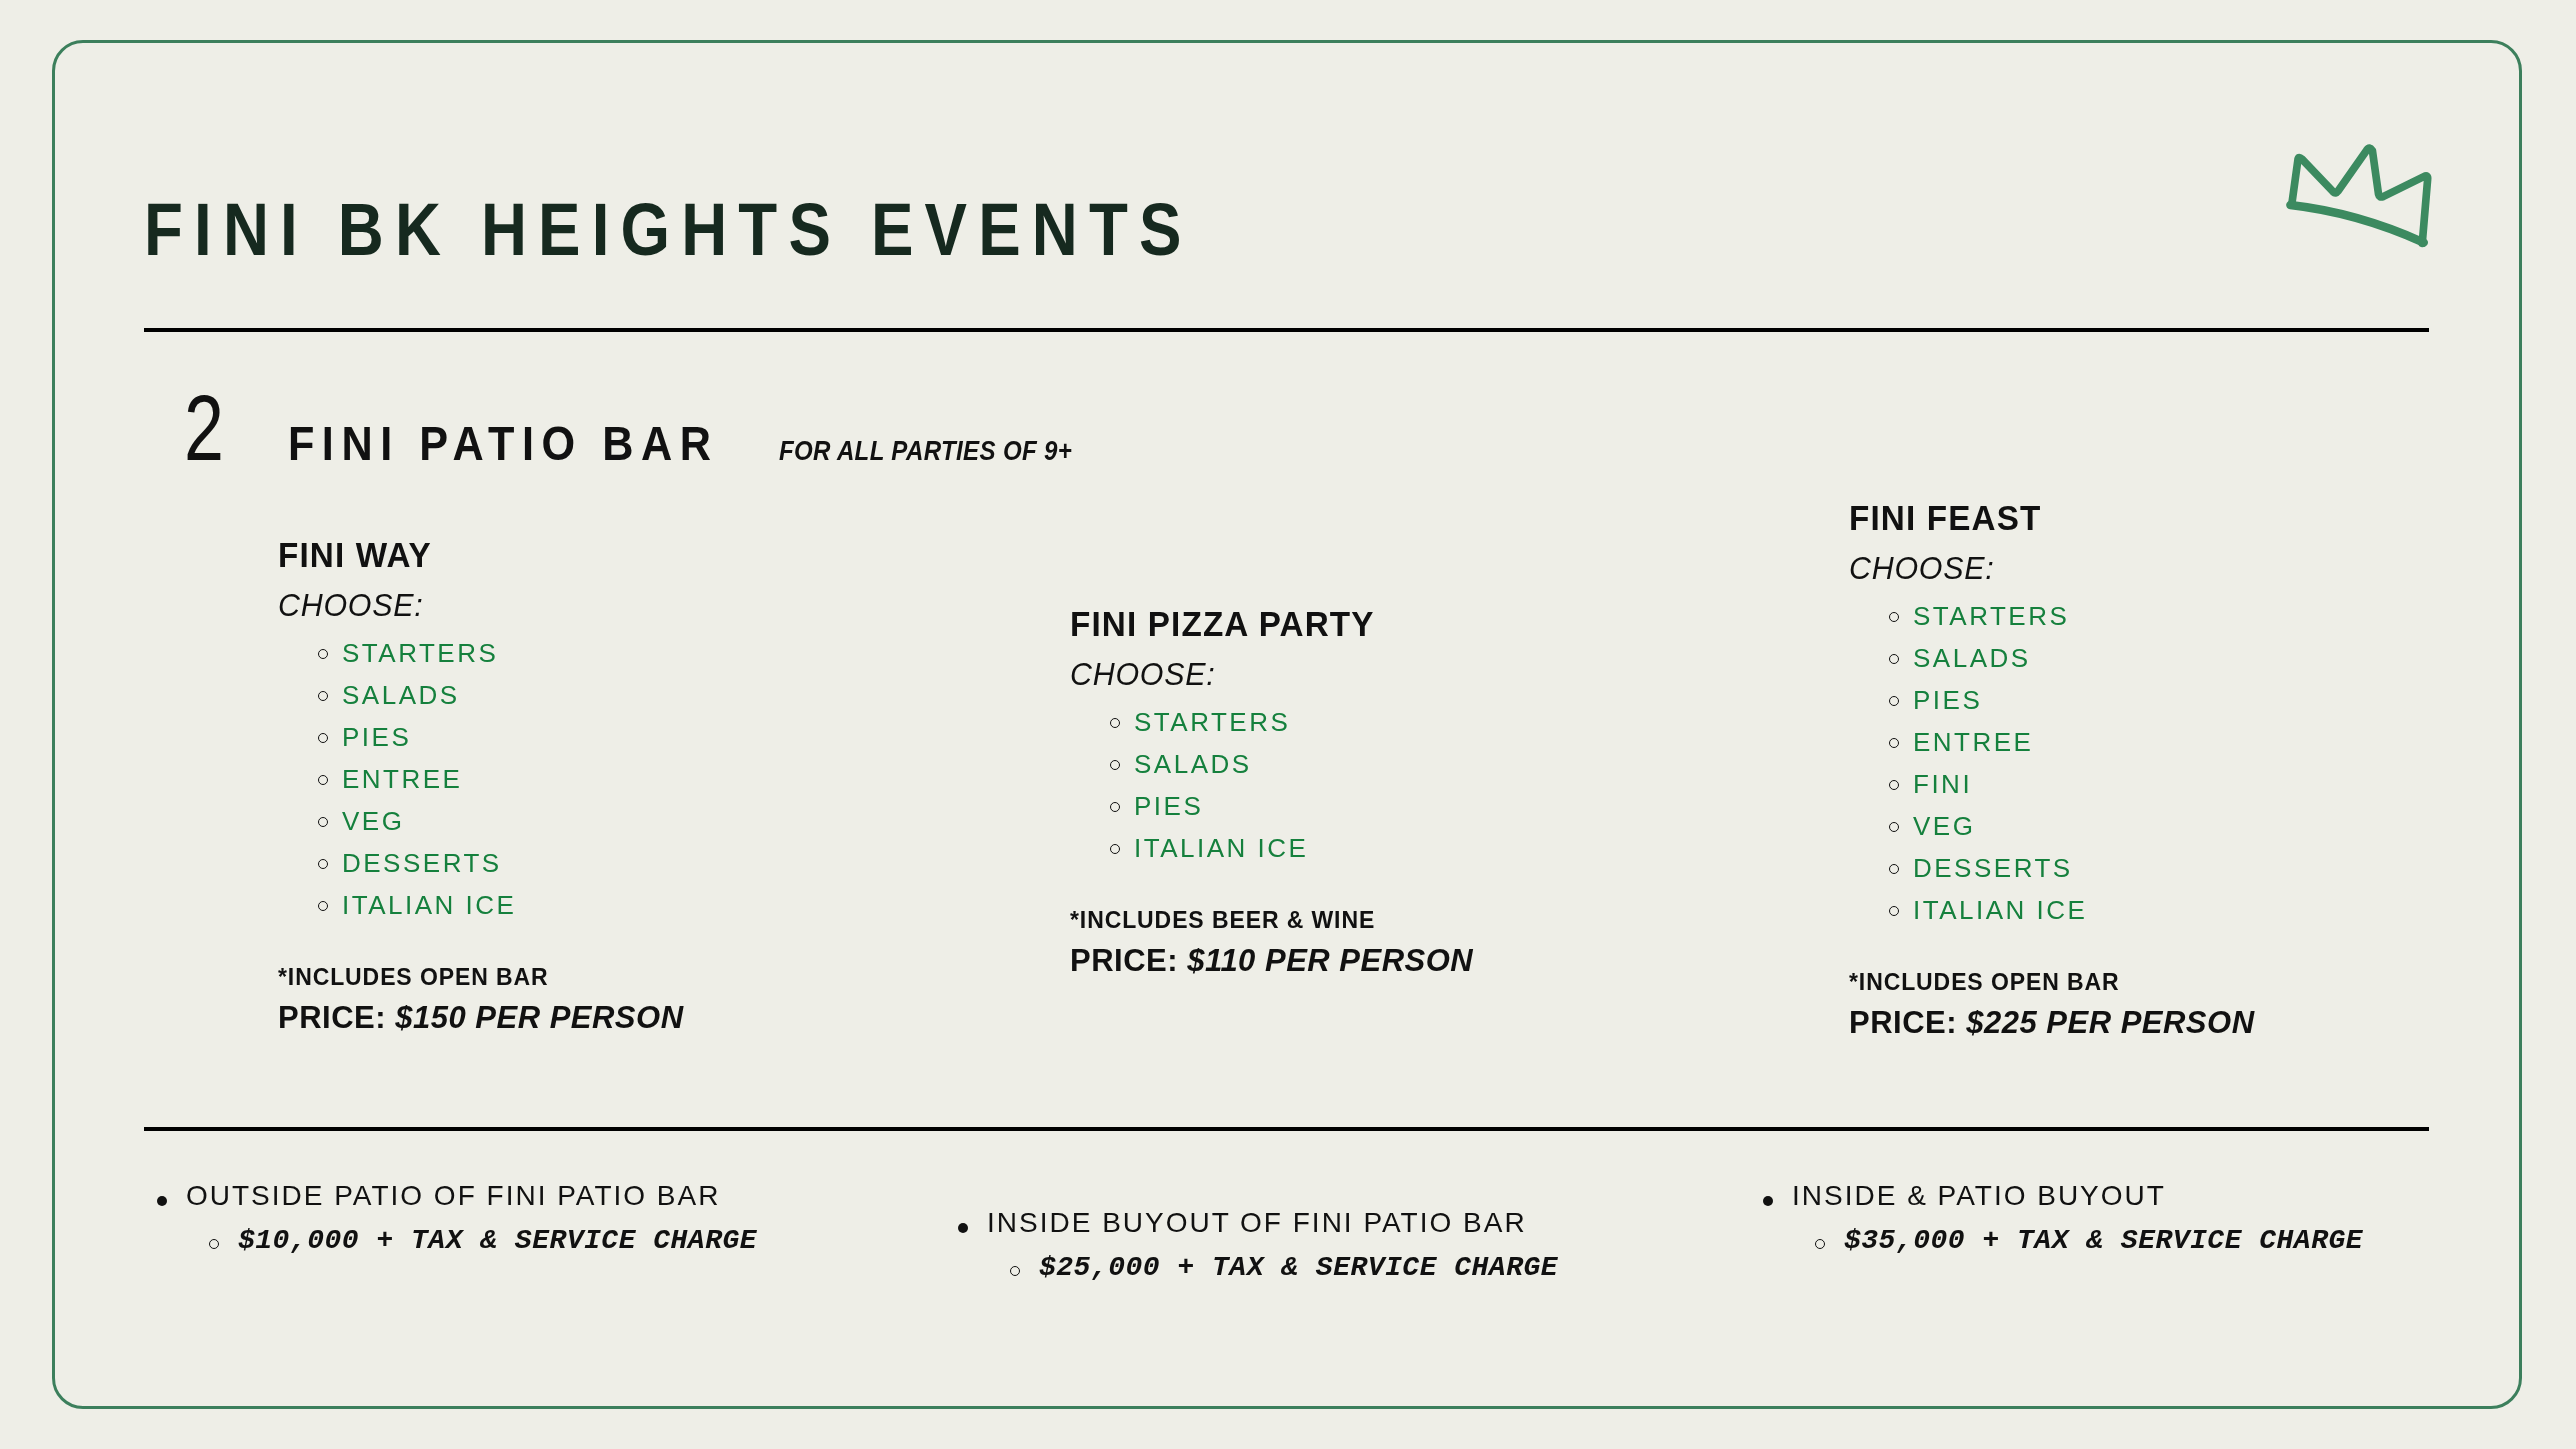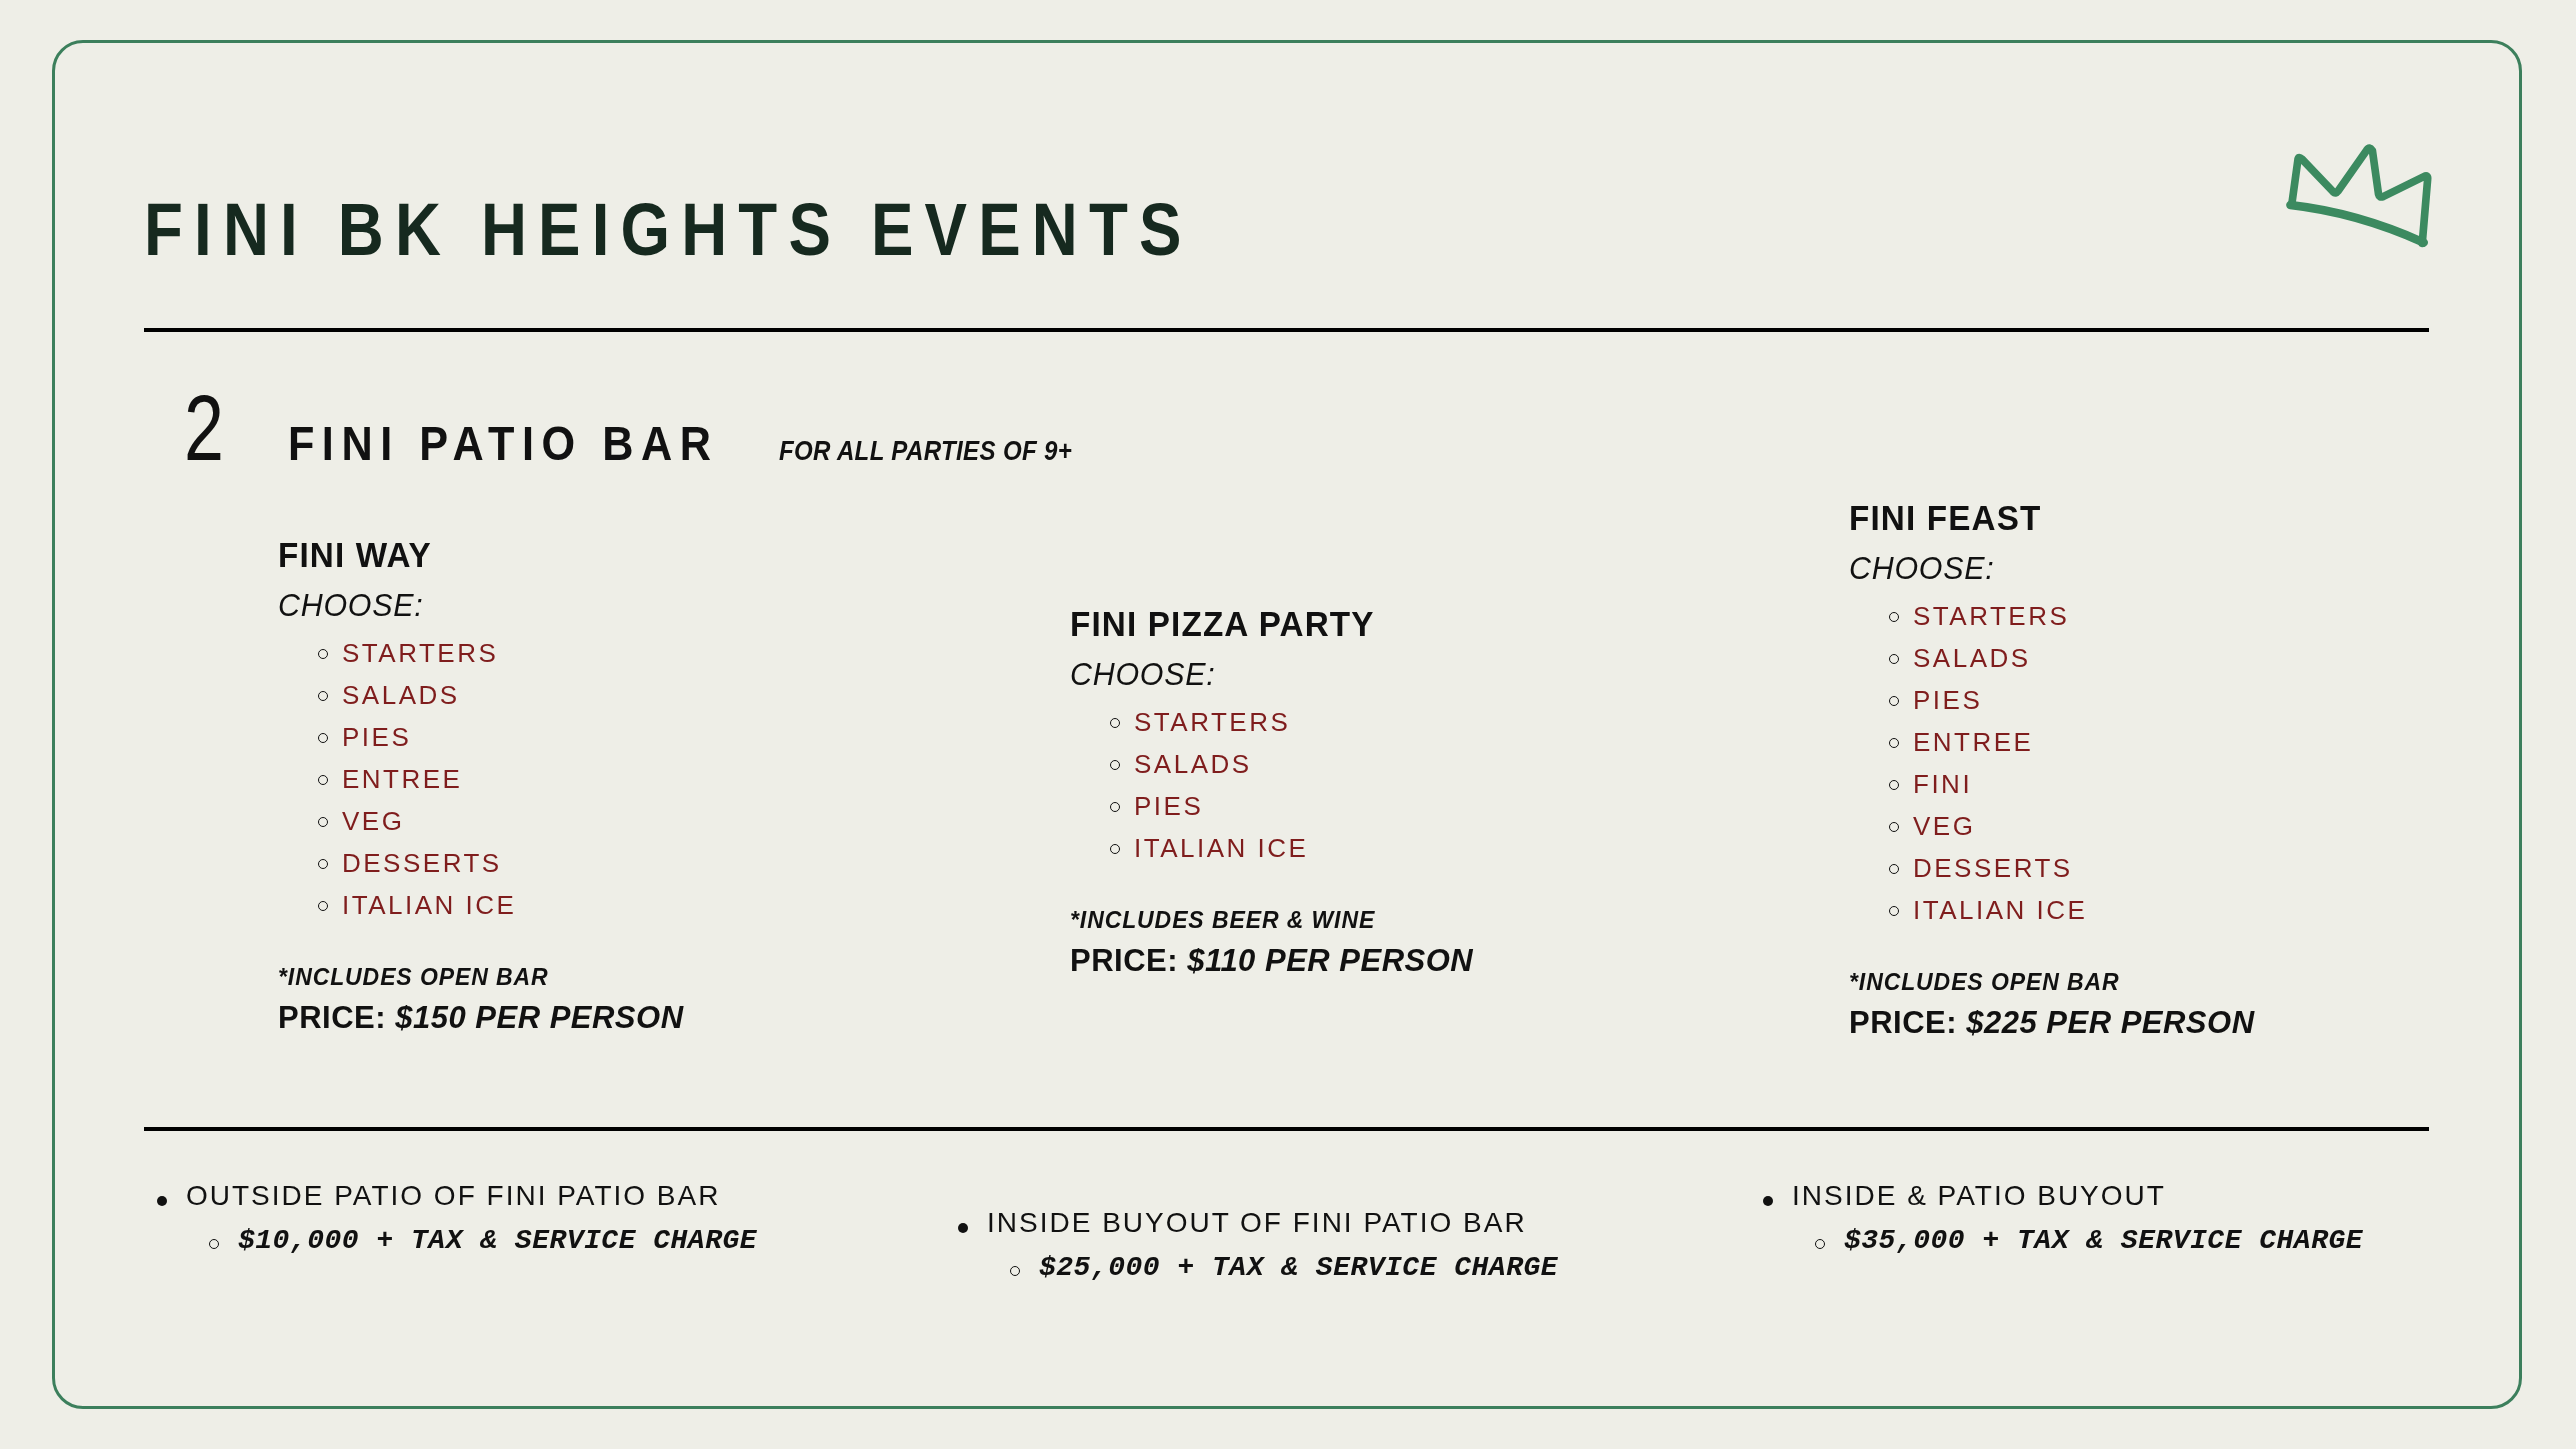--- a/index.html
+++ b/index.html
@@ -140,39 +140,38 @@
   .pkg-list {
     list-style: none;
     margin: 0;
     padding: 0 0 0 64px;
   }
   .pkg-list li {
     position: relative;
     font-size: 26px;
     font-weight: 400;
     letter-spacing: 2.5px;
-    color: #7f1d1d;
+    color: #15803d;
     font-family: "Liberation Sans Narrow", "Liberation Sans", sans-serif;
     line-height: 42px;
     white-space: nowrap;
   }
   .pkg-list li .hollow-dot {
     position: absolute;
     left: -24.5px;
     top: 17px;
     width: 8.4px;
     height: 8.4px;
     border: 1.9px solid #111;
     border-radius: 50%;
   }
 
   .pkg-incl {
     margin-top: 38px;
     font-size: 23px;
-    font-style: italic;
     font-weight: 700;
     letter-spacing: 0.9px;
     color: #111;
     font-family: "Liberation Sans Narrow", "Liberation Sans", sans-serif;
     white-space: nowrap;
     line-height: 1.2;
   }
   .pkg-price {
     margin-top: 7.7px;
     font-size: 31px;

